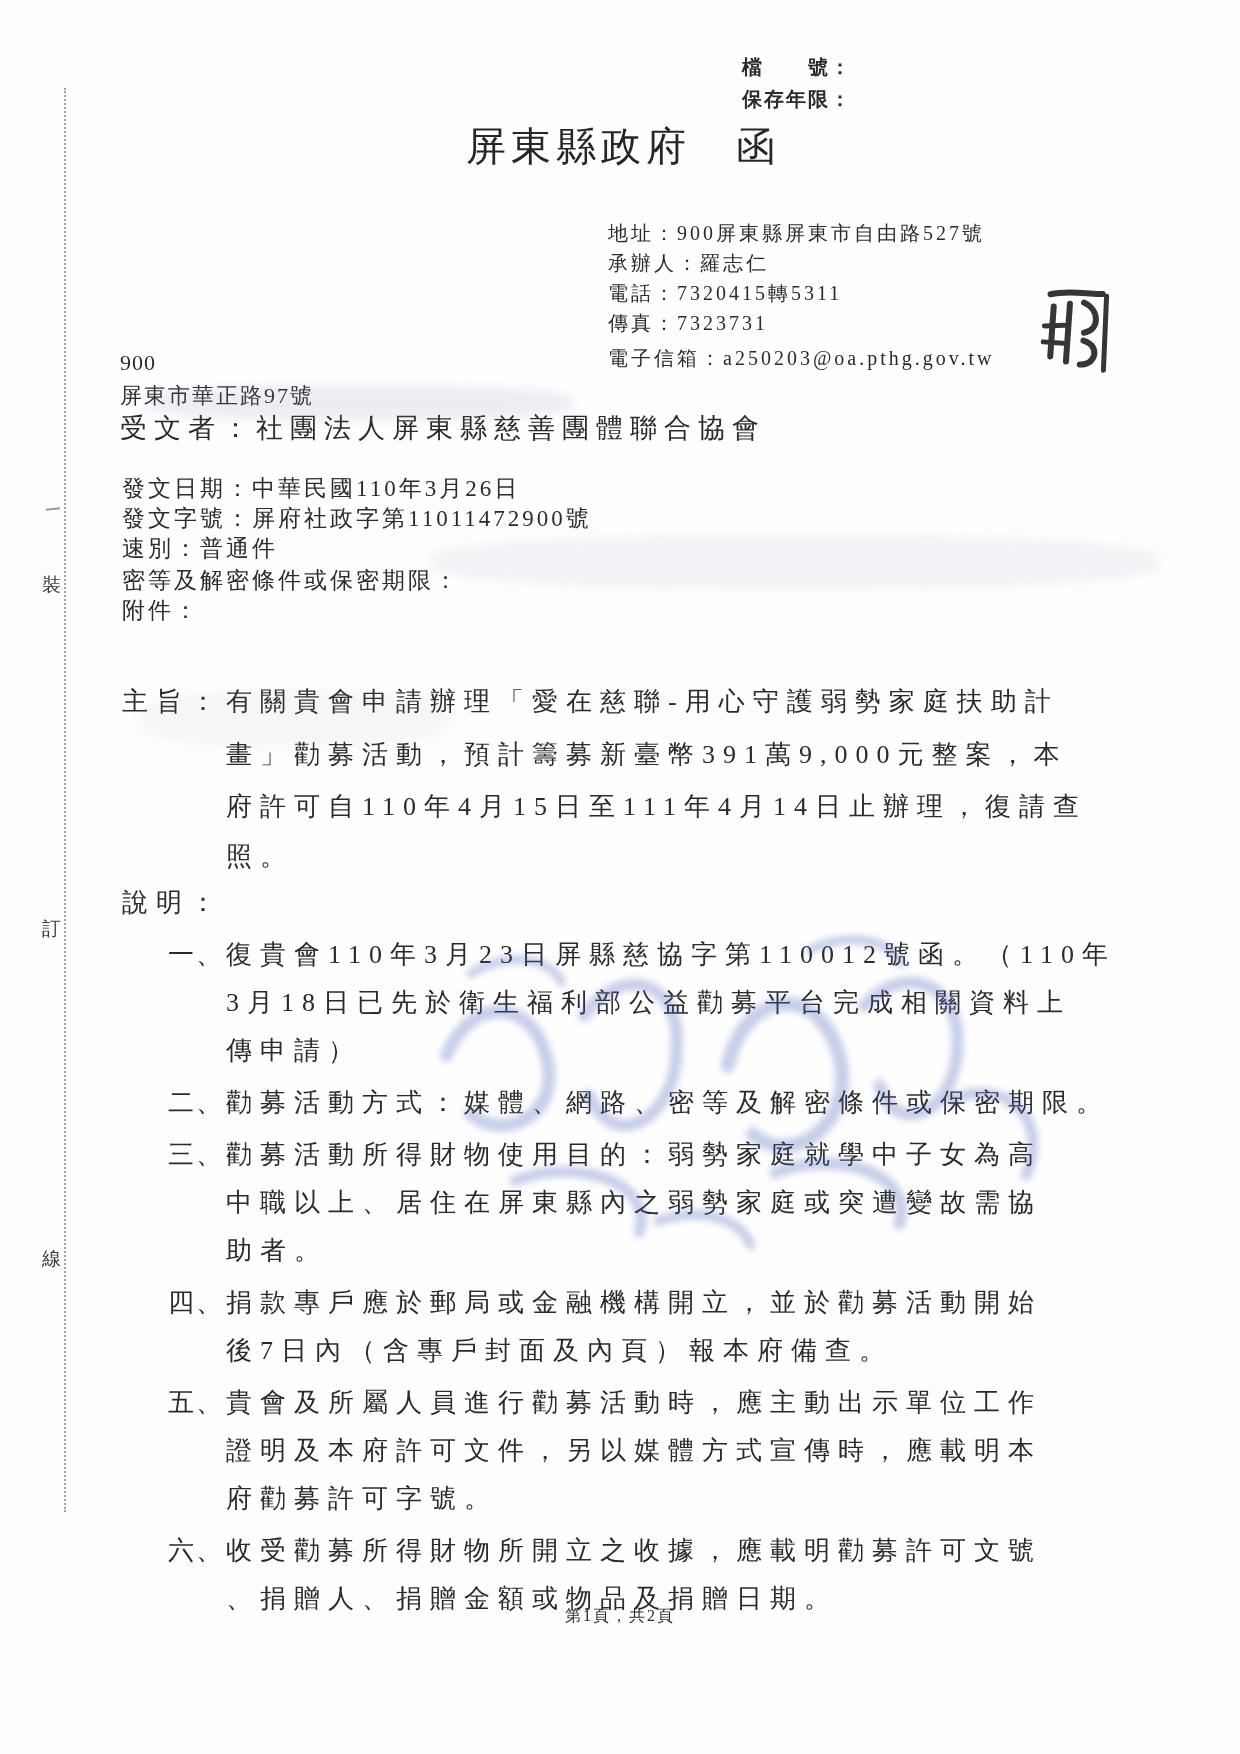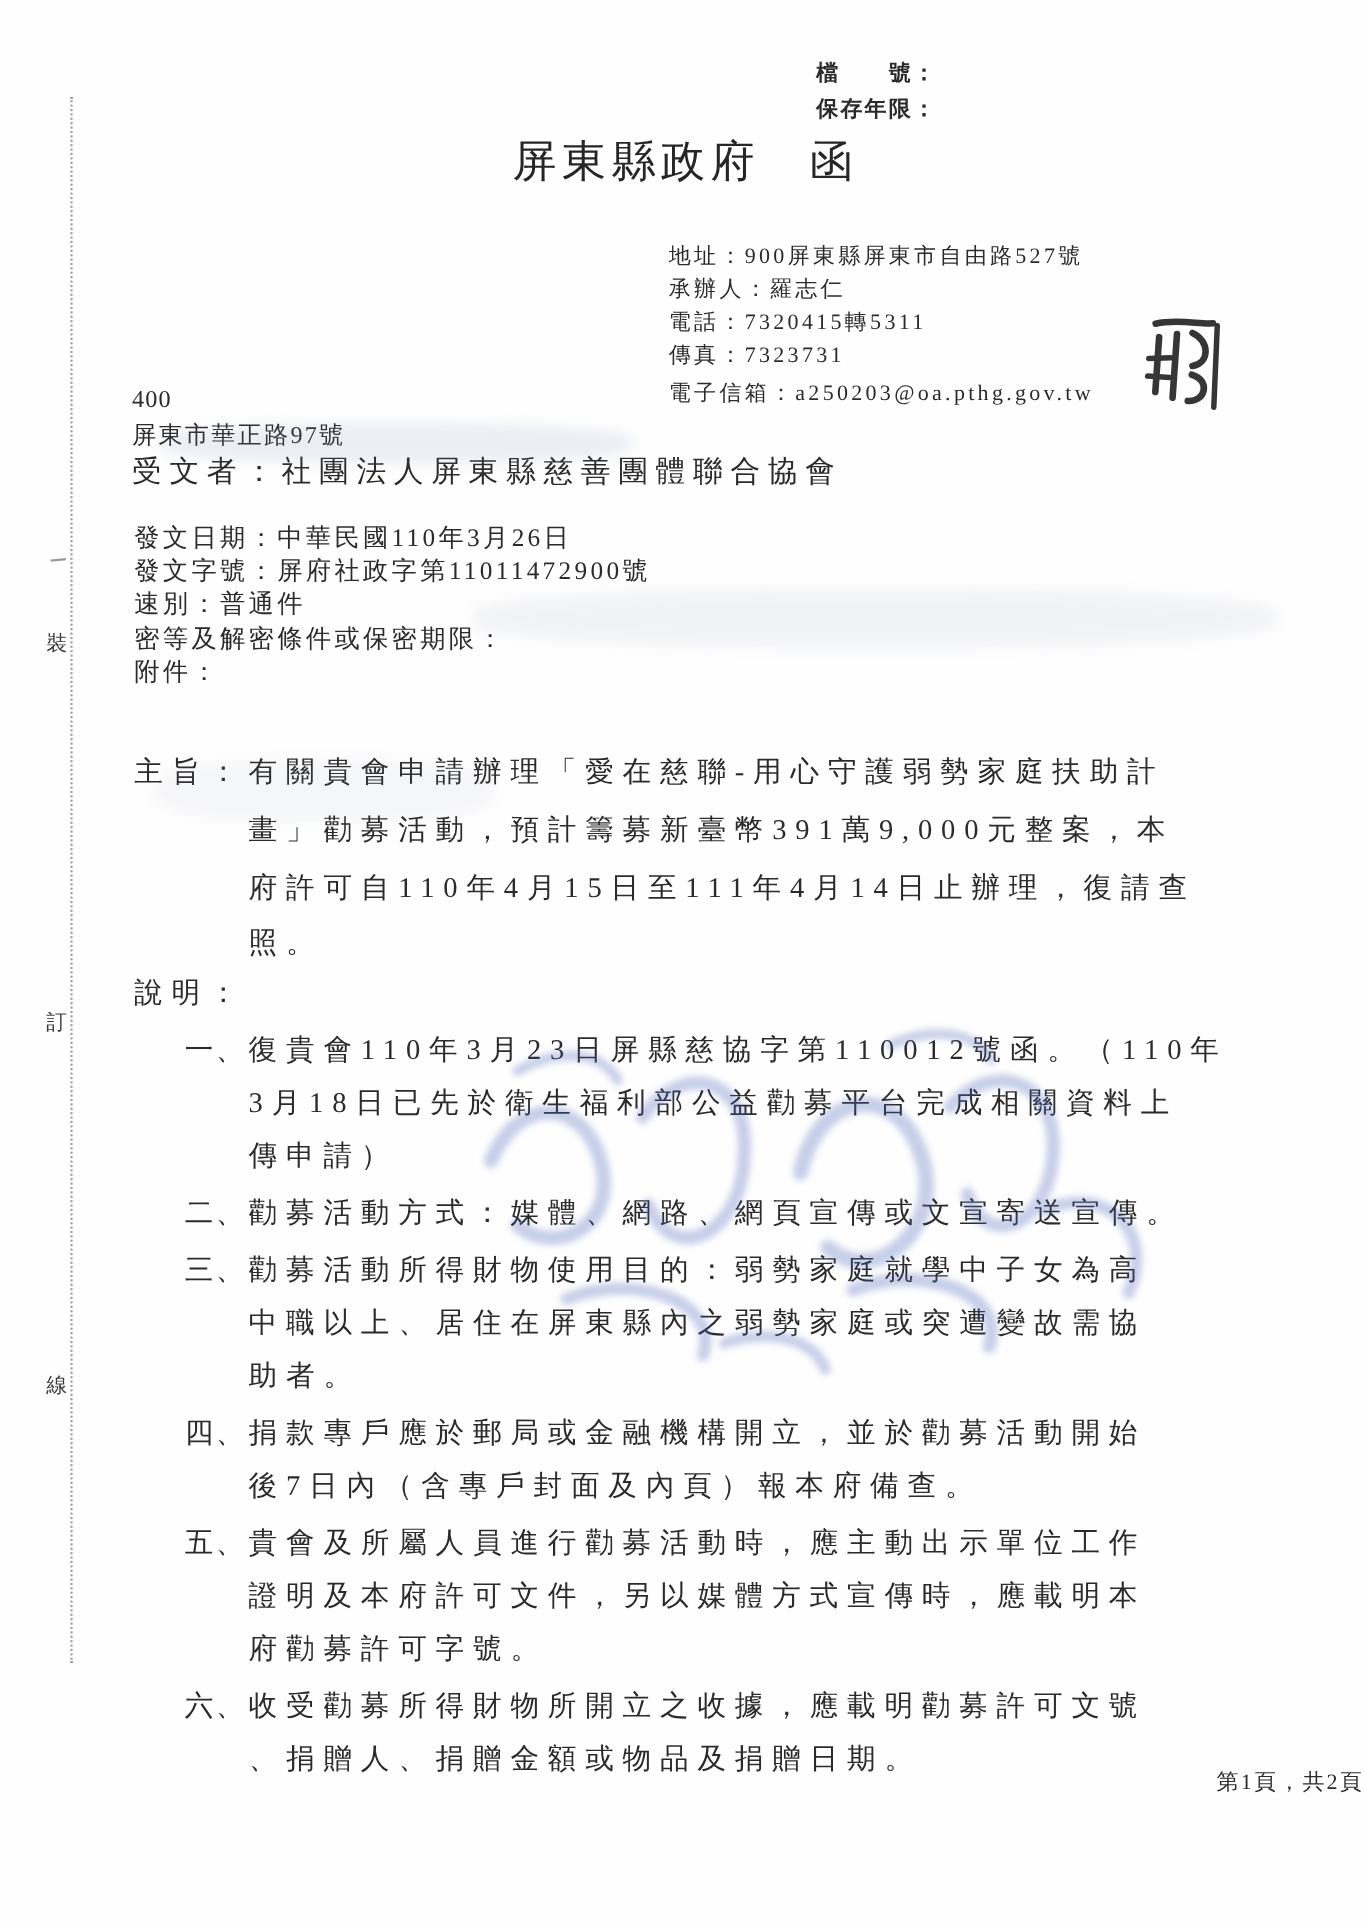--- a/index.html
+++ b/index.html
@@ -27,21 +27,21 @@
   .bind-line{position:absolute;left:64px;top:88px;height:1424px;width:0;border-left:2px dotted #8a8a8a;opacity:.8;}
   .bind-label{position:absolute;left:42px;font-size:19px;color:#3a3a3a;letter-spacing:0;}
   .bind-dash{position:absolute;left:46px;top:508px;width:14px;height:2px;background:#9a9a9a;transform:rotate(-6deg);}
   
   .ink-stamp{position:absolute;left:1038px;top:288px;opacity:.88;transform:rotate(4deg);}
   .seal-blue{position:absolute;left:390px;top:915px;opacity:.30;filter:blur(3px);transform:rotate(-4deg);}
   .smudge{position:absolute;border-radius:40%;filter:blur(6px);}
   .smudge-a{left:145px;top:385px;width:430px;height:36px;background:#7d8db6;opacity:.14;}
   .smudge-b{left:430px;top:535px;width:730px;height:54px;background:#8b93ad;opacity:.10;}
   .smudge-c{left:140px;top:690px;width:310px;height:58px;background:#8b93ad;opacity:.07;}
-  .footer{position:absolute;left:0;right:0;top:1606px;text-align:right;font-size:20px;letter-spacing:2px;}
+  .footer{position:absolute;left:0;right:0;top:1606px;text-align:center;font-size:16px;letter-spacing:2px;}
 </style>
 </head>
 <body>
 
 <div class="page">
 
   <div class="bind-line"></div>
   <div class="bind-dash"></div>
   <div class="bind-label" style="top:572px">裝</div>
   <div class="bind-label" style="top:916px">訂</div>
@@ -51,42 +51,42 @@
   <div class="line hdr-small" style="left:742px;top:88px">保存年限：</div>
 
   <div class="line title" style="left:466px;top:124px">屏東縣政府　函</div>
 
   <div class="line sender" style="left:608px;top:222px">地址：900屏東縣屏東市自由路527號</div>
   <div class="line sender" style="left:608px;top:252px">承辦人：羅志仁</div>
   <div class="line sender" style="left:608px;top:282px">電話：7320415轉5311</div>
   <div class="line sender" style="left:608px;top:312px">傳真：7323731</div>
   <div class="line sender" style="left:608px;top:347px">電子信箱：a250203@oa.pthg.gov.tw</div>
 
-  <div class="line zip" style="left:120px;top:350px">400</div>
+  <div class="line zip" style="left:120px;top:350px">900</div>
   <div class="line street" style="left:120px;top:383px">屏東市華正路97號</div>
   <div class="line recipient" style="left:120px;top:413px">受文者：社團法人屏東縣慈善團體聯合協會</div>
 
   <div class="line meta" style="left:122px;top:476px">發文日期：中華民國110年3月26日</div>
   <div class="line meta" style="left:122px;top:506px">發文字號：屏府社政字第11011472900號</div>
   <div class="line meta" style="left:122px;top:536px">速別：普通件</div>
   <div class="line meta" style="left:122px;top:568px">密等及解密條件或保密期限：</div>
   <div class="line meta" style="left:122px;top:598px">附件：</div>
 
   <div class="line body" style="left:122px;top:644px"><span class="slabel">主旨：</span><span>有關貴會申請辦理「愛在慈聯-用心守護弱勢家庭扶助計</span></div>
   <div class="line body" style="left:226px;top:697px">畫」勸募活動，預計籌募新臺幣391萬9,000元整案，本</div>
   <div class="line body" style="left:226px;top:749px">府許可自110年4月15日至111年4月14日止辦理，復請查</div>
   <div class="line body" style="left:226px;top:799px">照。</div>
 
   <div class="line body" style="left:122px;top:845px">說明：</div>
 
   <div class="line body" style="left:168px;top:897px"><span class="num">一、</span><span>復貴會110年3月23日屏縣慈協字第110012號函。（110年</span></div>
   <div class="line body" style="left:226px;top:945px">3月18日已先於衛生福利部公益勸募平台完成相關資料上</div>
   <div class="line body" style="left:226px;top:993px">傳申請）</div>
 
-  <div class="line body" style="left:168px;top:1045px"><span class="num">二、</span><span>勸募活動方式：媒體、網路、網頁宣傳或文宣寄送宣傳。</span></div>
+  <div class="line body" style="left:168px;top:1045px"><span class="num">二、</span><span>勸募活動方式：媒體、網路、密等及解密條件或保密期限。</span></div>
 
   <div class="line body" style="left:168px;top:1097px"><span class="num">三、</span><span>勸募活動所得財物使用目的：弱勢家庭就學中子女為高</span></div>
   <div class="line body" style="left:226px;top:1145px">中職以上、居住在屏東縣內之弱勢家庭或突遭變故需協</div>
   <div class="line body" style="left:226px;top:1193px">助者。</div>
 
   <div class="line body" style="left:168px;top:1245px"><span class="num">四、</span><span>捐款專戶應於郵局或金融機構開立，並於勸募活動開始</span></div>
   <div class="line body" style="left:226px;top:1293px">後7日內（含專戶封面及內頁）報本府備查。</div>
 
   <div class="line body" style="left:168px;top:1345px"><span class="num">五、</span><span>貴會及所屬人員進行勸募活動時，應主動出示單位工作</span></div>
   <div class="line body" style="left:226px;top:1393px">證明及本府許可文件，另以媒體方式宣傳時，應載明本</div>

